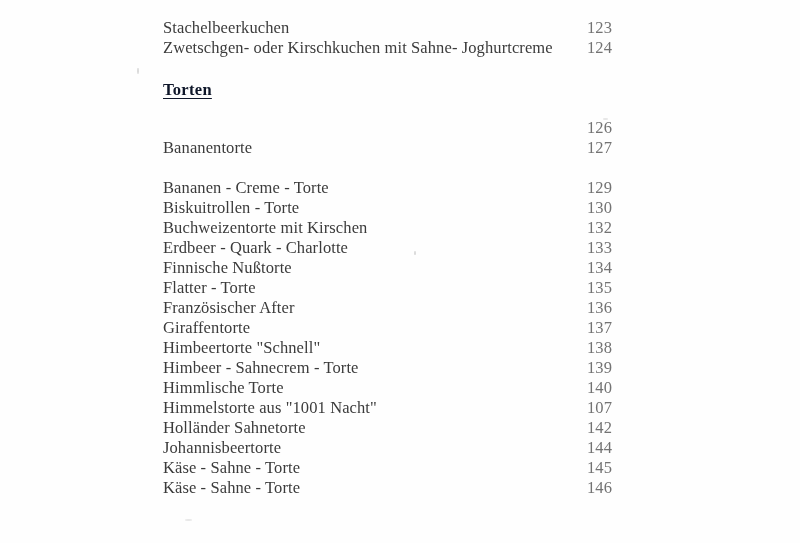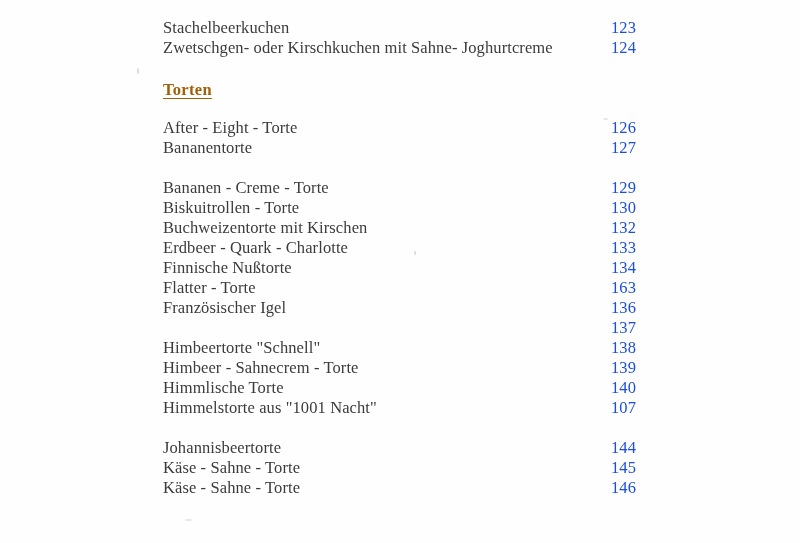--- a/index.html
+++ b/index.html
@@ -40,33 +40,32 @@
     position: absolute;
     left: 0;
     top: 0;
     color: #3b3b3b;
     letter-spacing: 0.1px;
   }
   .toc-line .pageno {
     position: absolute;
     left: 424px;   
     top: 0;
-    color: #1d4ed8;
+    color: #737373;
     letter-spacing: 0.1px;
-    margin-left: 24px;
   }
 
   
   .section-heading {
     position: absolute;
     left: 163px;
     font-size: 16.5px;
     line-height: 20px;
     font-weight: bold;
-    color: #a16207;
+    color: #0f172a;
     text-decoration: underline;
     text-underline-offset: 3px;
     letter-spacing: 0.3px;
     white-space: nowrap;
   }
 
   
   .speck {
     position: absolute;
     background: #cfcfcf;
@@ -88,21 +87,20 @@
     <span class="pageno">123</span>
   </div>
   <div class="toc-line" style="top: 38px;">
     <span class="title">Zwetschgen- oder Kirschkuchen mit Sahne- Joghurtcreme</span>
     <span class="pageno">124</span>
   </div>
 
   <div class="section-heading" style="top: 80px;">Torten</div>
 
   <div class="toc-line" style="top: 118px;">
-    <span class="title">After - Eight - Torte</span>
     <span class="pageno">126</span>
   </div>
   <div class="toc-line" style="top: 138px;">
     <span class="title">Bananentorte</span>
     <span class="pageno">127</span>
   </div>
   <div class="toc-line" style="top: 178px; text-decoration: underline;">
     <span class="title">Bananen - Creme - Torte</span>
     <span class="pageno">129</span>
   </div>
@@ -117,44 +115,49 @@
   <div class="toc-line" style="top: 238px;">
     <span class="title">Erdbeer - Quark - Charlotte</span>
     <span class="pageno">133</span>
   </div>
   <div class="toc-line" style="top: 258px; text-align: right;">
     <span class="title">Finnische Nußtorte</span>
     <span class="pageno">134</span>
   </div>
   <div class="toc-line" style="top: 278px;">
     <span class="title">Flatter - Torte</span>
-    <span class="pageno">163</span>
+    <span class="pageno">135</span>
   </div>
   <div class="toc-line" style="top: 298px;">
-    <span class="title">Französischer Igel</span>
+    <span class="title">Französischer After</span>
     <span class="pageno">136</span>
   </div>
   <div class="toc-line" style="top: 318px;">
+    <span class="title">Giraffentorte</span>
     <span class="pageno">137</span>
   </div>
   <div class="toc-line" style="top: 338px;">
     <span class="title">Himbeertorte "Schnell"</span>
     <span class="pageno">138</span>
   </div>
   <div class="toc-line" style="top: 358px;">
     <span class="title">Himbeer - Sahnecrem - Torte</span>
     <span class="pageno">139</span>
   </div>
   <div class="toc-line" style="top: 378px;">
     <span class="title">Himmlische Torte</span>
     <span class="pageno">140</span>
   </div>
   <div class="toc-line" style="top: 398px;">
     <span class="title">Himmelstorte aus "1001 Nacht"</span>
     <span class="pageno">107</span>
+  </div>
+  <div class="toc-line" style="top: 418px;">
+    <span class="title">Holländer Sahnetorte</span>
+    <span class="pageno">142</span>
   </div>
   <div class="toc-line" style="top: 438px;">
     <span class="title">Johannisbeertorte</span>
     <span class="pageno">144</span>
   </div>
   <div class="toc-line" style="top: 458px;">
     <span class="title">Käse - Sahne - Torte</span>
     <span class="pageno">145</span>
   </div>
   <div class="toc-line" style="top: 478px;">

